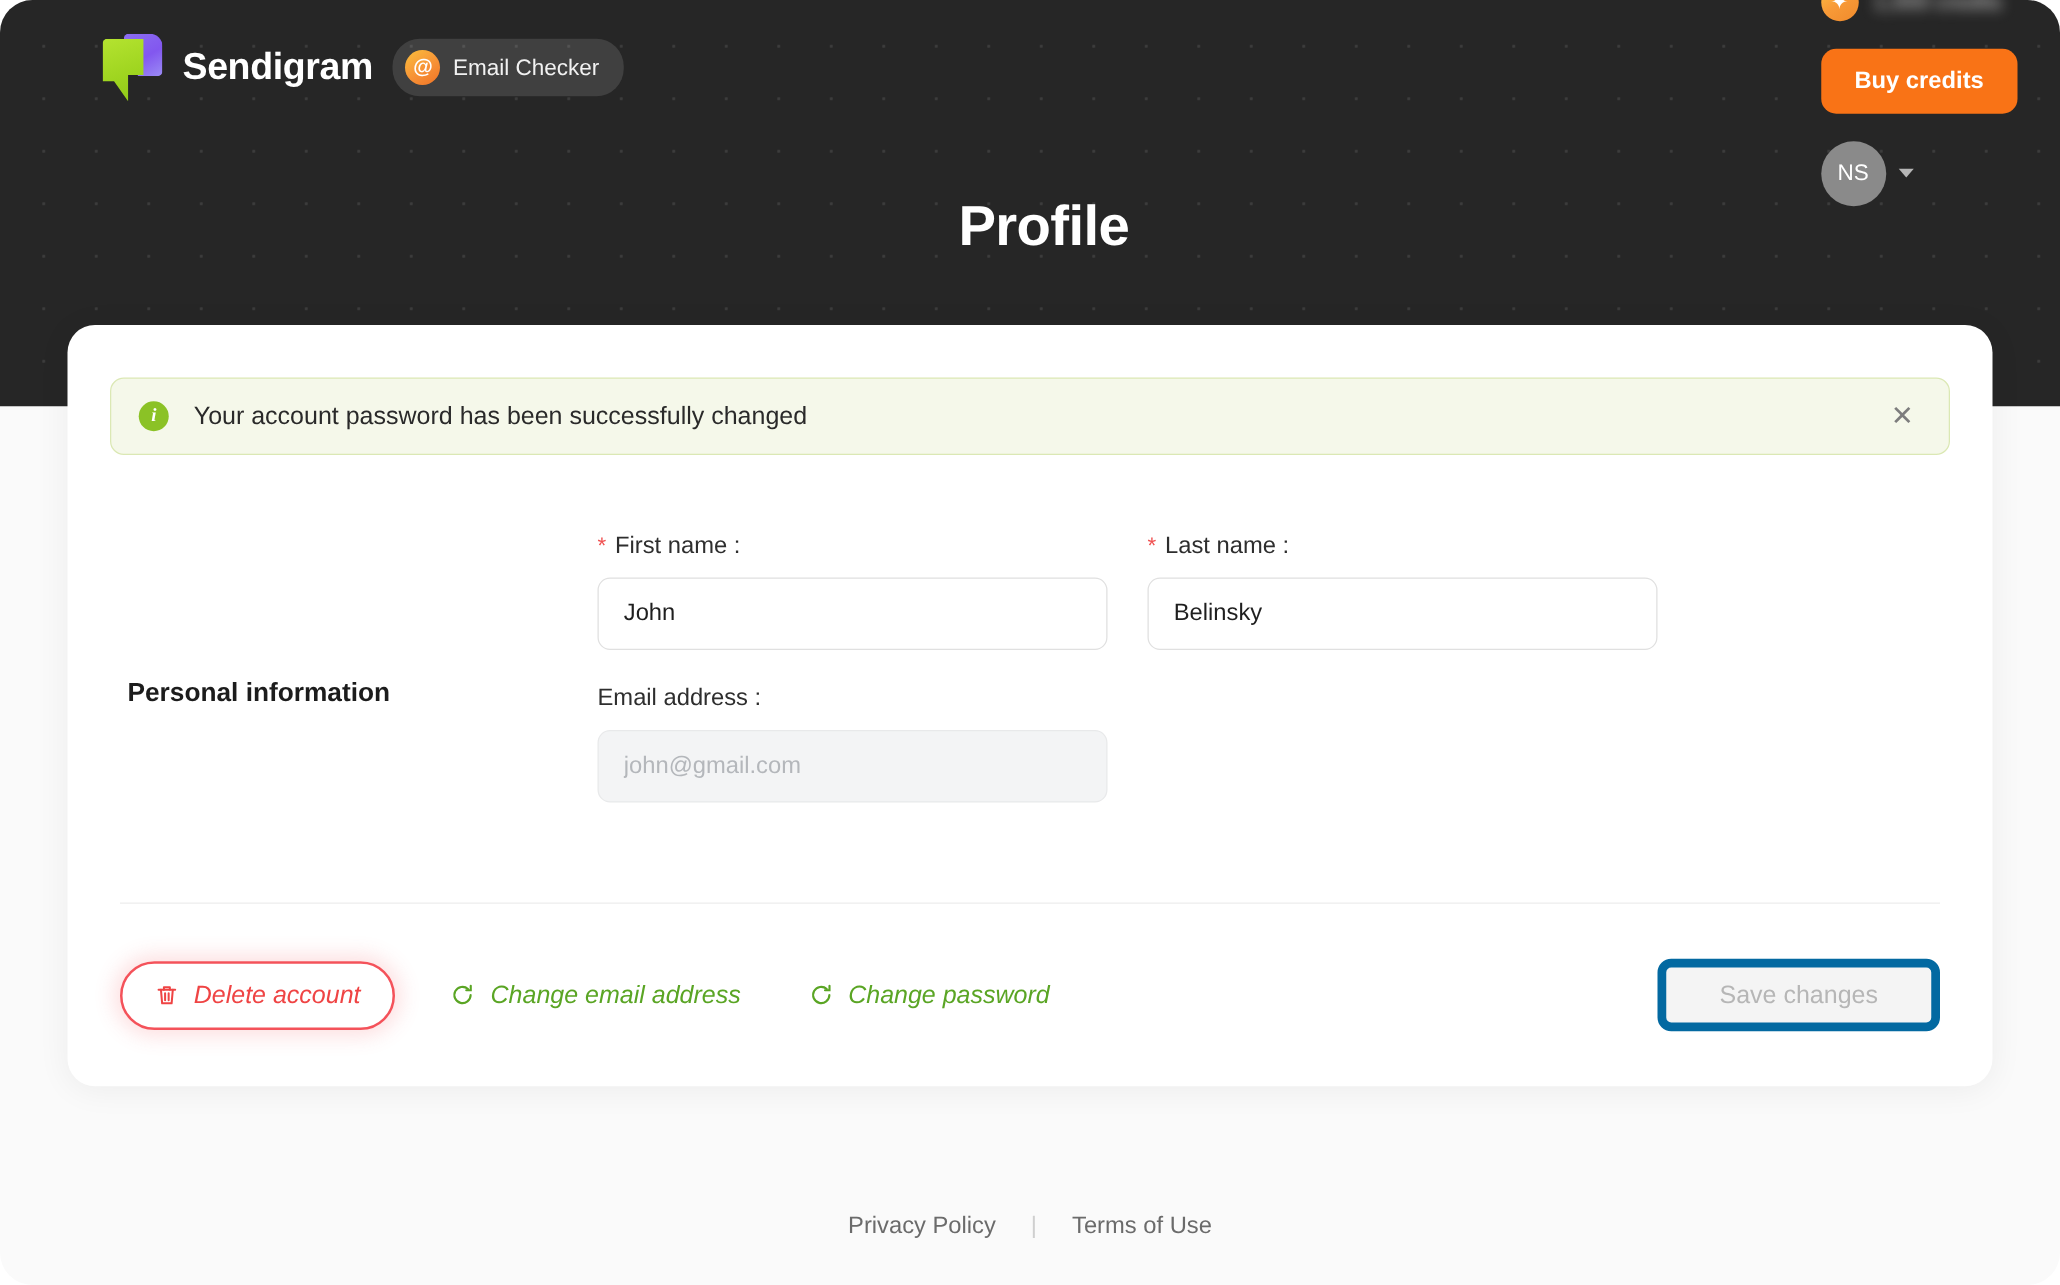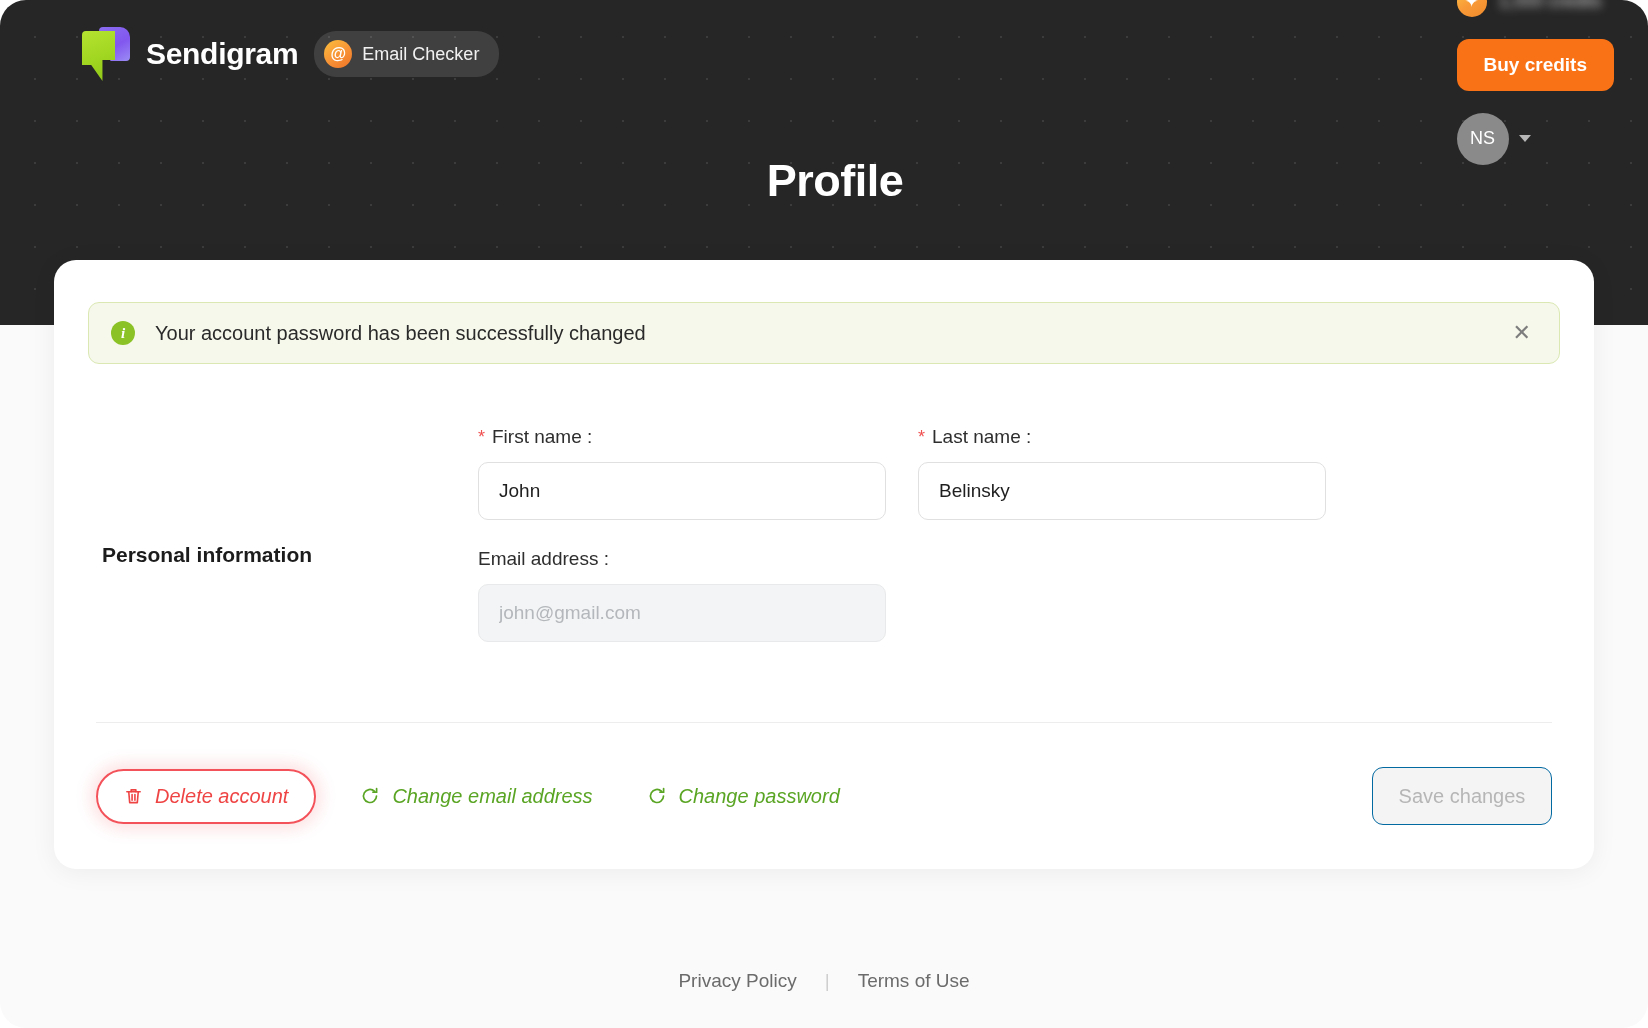--- a/index.html
+++ b/index.html
@@ -329,23 +329,23 @@
   }
   .link-btn.success + .link-btn.success { margin-left: 38px; }
   .link-btn.success:first-of-type { margin-left: 8px; }
 
   .icon-svg { display: block; }
 
   .save-btn {
     margin-left: auto;
     background: #f4f4f4;
     color: #b6b6b6;
-    border: 1px solid #0369a1;
+    border: 7px solid #0369a1;
     border-radius: 11px;
-    width: 180px;
+    width: 226px;
     height: 58px;
     font-size: 20px;
     font-family: inherit;
     cursor: default;
   }
 
   
   .footer {
     position: absolute;
     left: 0; bottom: 36px;

